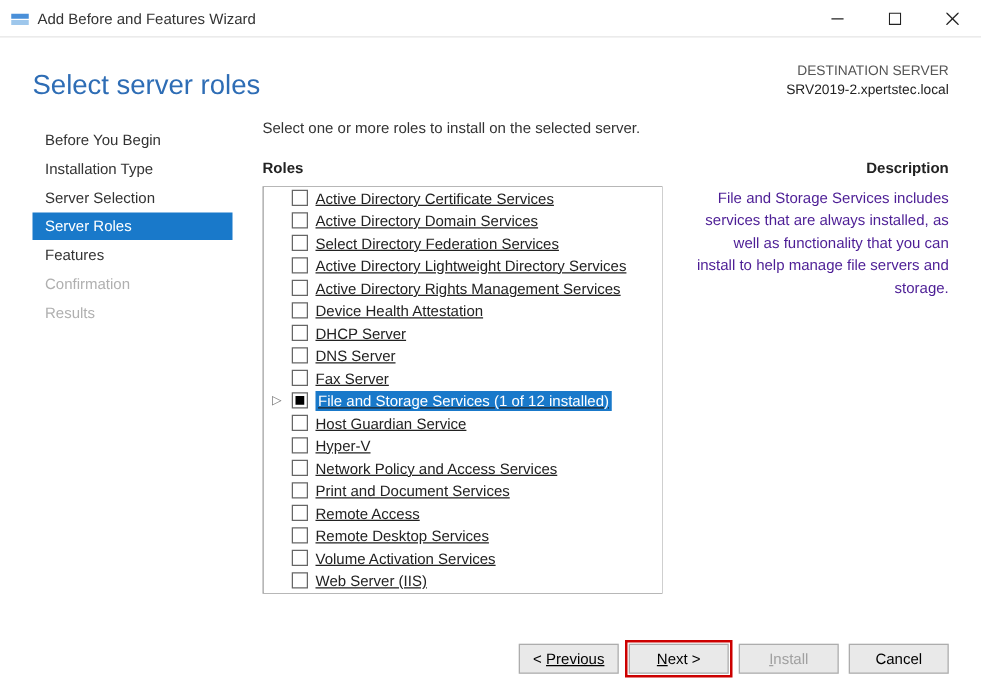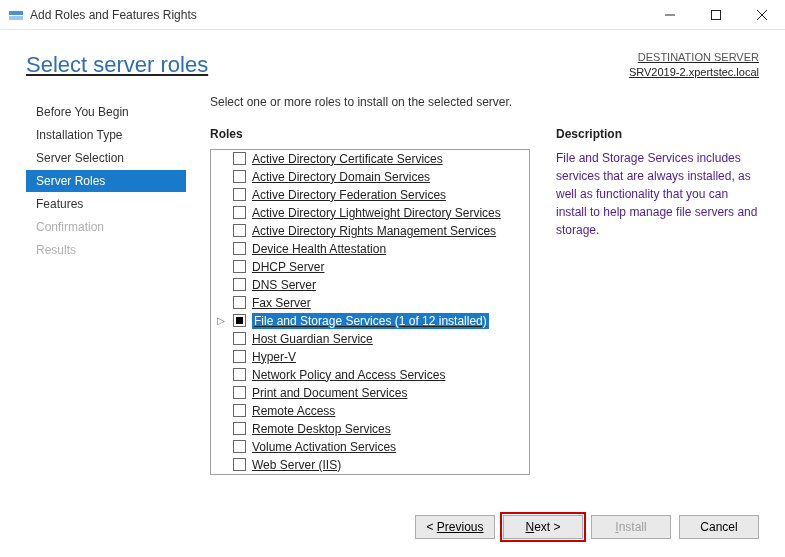--- a/index.html
+++ b/index.html
@@ -29,22 +29,21 @@
   .win-btn {
     width: 46px; height: 30px;
     display: flex; align-items: center; justify-content: center;
     font-size: 13px; color: #222;
   }
 
   .header {
     padding: 20px 26px 12px 26px;
     display: flex;
     justify-content: space-between;
-    align-items: center;
-    text-decoration: underline;
+    align-items: flex-end;
   }
   .page-title {
     font-size: 22px;
     font-weight: 400;
     color: #2e6db5;
   }
   .dest {
     text-align: right;
     font-size: 11px;
     color: #555;
@@ -123,21 +122,21 @@
     content: "";
     display: block;
     width: 7px; height: 7px;
     background: #000;
   }
   .role-row.selected .role-label {
     background: #1979ca;
     color: #fff;
     padding: 0 2px;
   }
-  .desc-col { flex: 1; }
+  .desc-col { flex: 1; text-align: right; }
   .desc-text { font-size: 12px; color: #4c1d95; line-height: 1.5; }
 
   .footer {
     position: absolute;
     bottom: 18px;
     right: 26px;
     display: flex;
     gap: 8px;
     padding-left: 10px;
   }
@@ -162,21 +161,21 @@
 </head>
 <body>
 
 <div class="titlebar">
   <span class="app-icon">
     <svg width="16" height="16" viewBox="0 0 16 16">
       <rect x="1" y="4" width="14" height="4" fill="#4a90d9"></rect>
       <rect x="1" y="9" width="14" height="4" fill="#9ec7ec"></rect>
     </svg>
   </span>
-  <span class="title">Add Roles and Features Rights</span>
+  <span class="title">Add Before and Features Wizard</span>
   <div class="win-controls">
     <div class="win-btn">
       <svg width="10" height="10">
           <line x1="0" y1="5" x2="10" y2="5" stroke="#222" stroke-width="1"></line>
         </svg>
     </div>
     <div class="win-btn">
       <svg width="10" height="10">
           <rect x="0.5" y="0.5" width="9" height="9" fill="none" stroke="#222" stroke-width="1"></rect>
         </svg>
@@ -218,21 +217,21 @@
             <div class="role-row">
               <span class="chk"></span>
               <span class="role-label">Active Directory Certificate Services</span>
             </div>
             <div class="role-row">
               <span class="chk"></span>
               <span class="role-label">Active Directory Domain Services</span>
             </div>
             <div class="role-row">
               <span class="chk"></span>
-              <span class="role-label">Active Directory Federation Services</span>
+              <span class="role-label">Select Directory Federation Services</span>
             </div>
             <div class="role-row">
               <span class="chk"></span>
               <span class="role-label">Active Directory Lightweight Directory Services</span>
             </div>
             <div class="role-row">
               <span class="chk"></span>
               <span class="role-label">Active Directory Rights Management Services</span>
             </div>
             <div class="role-row">

